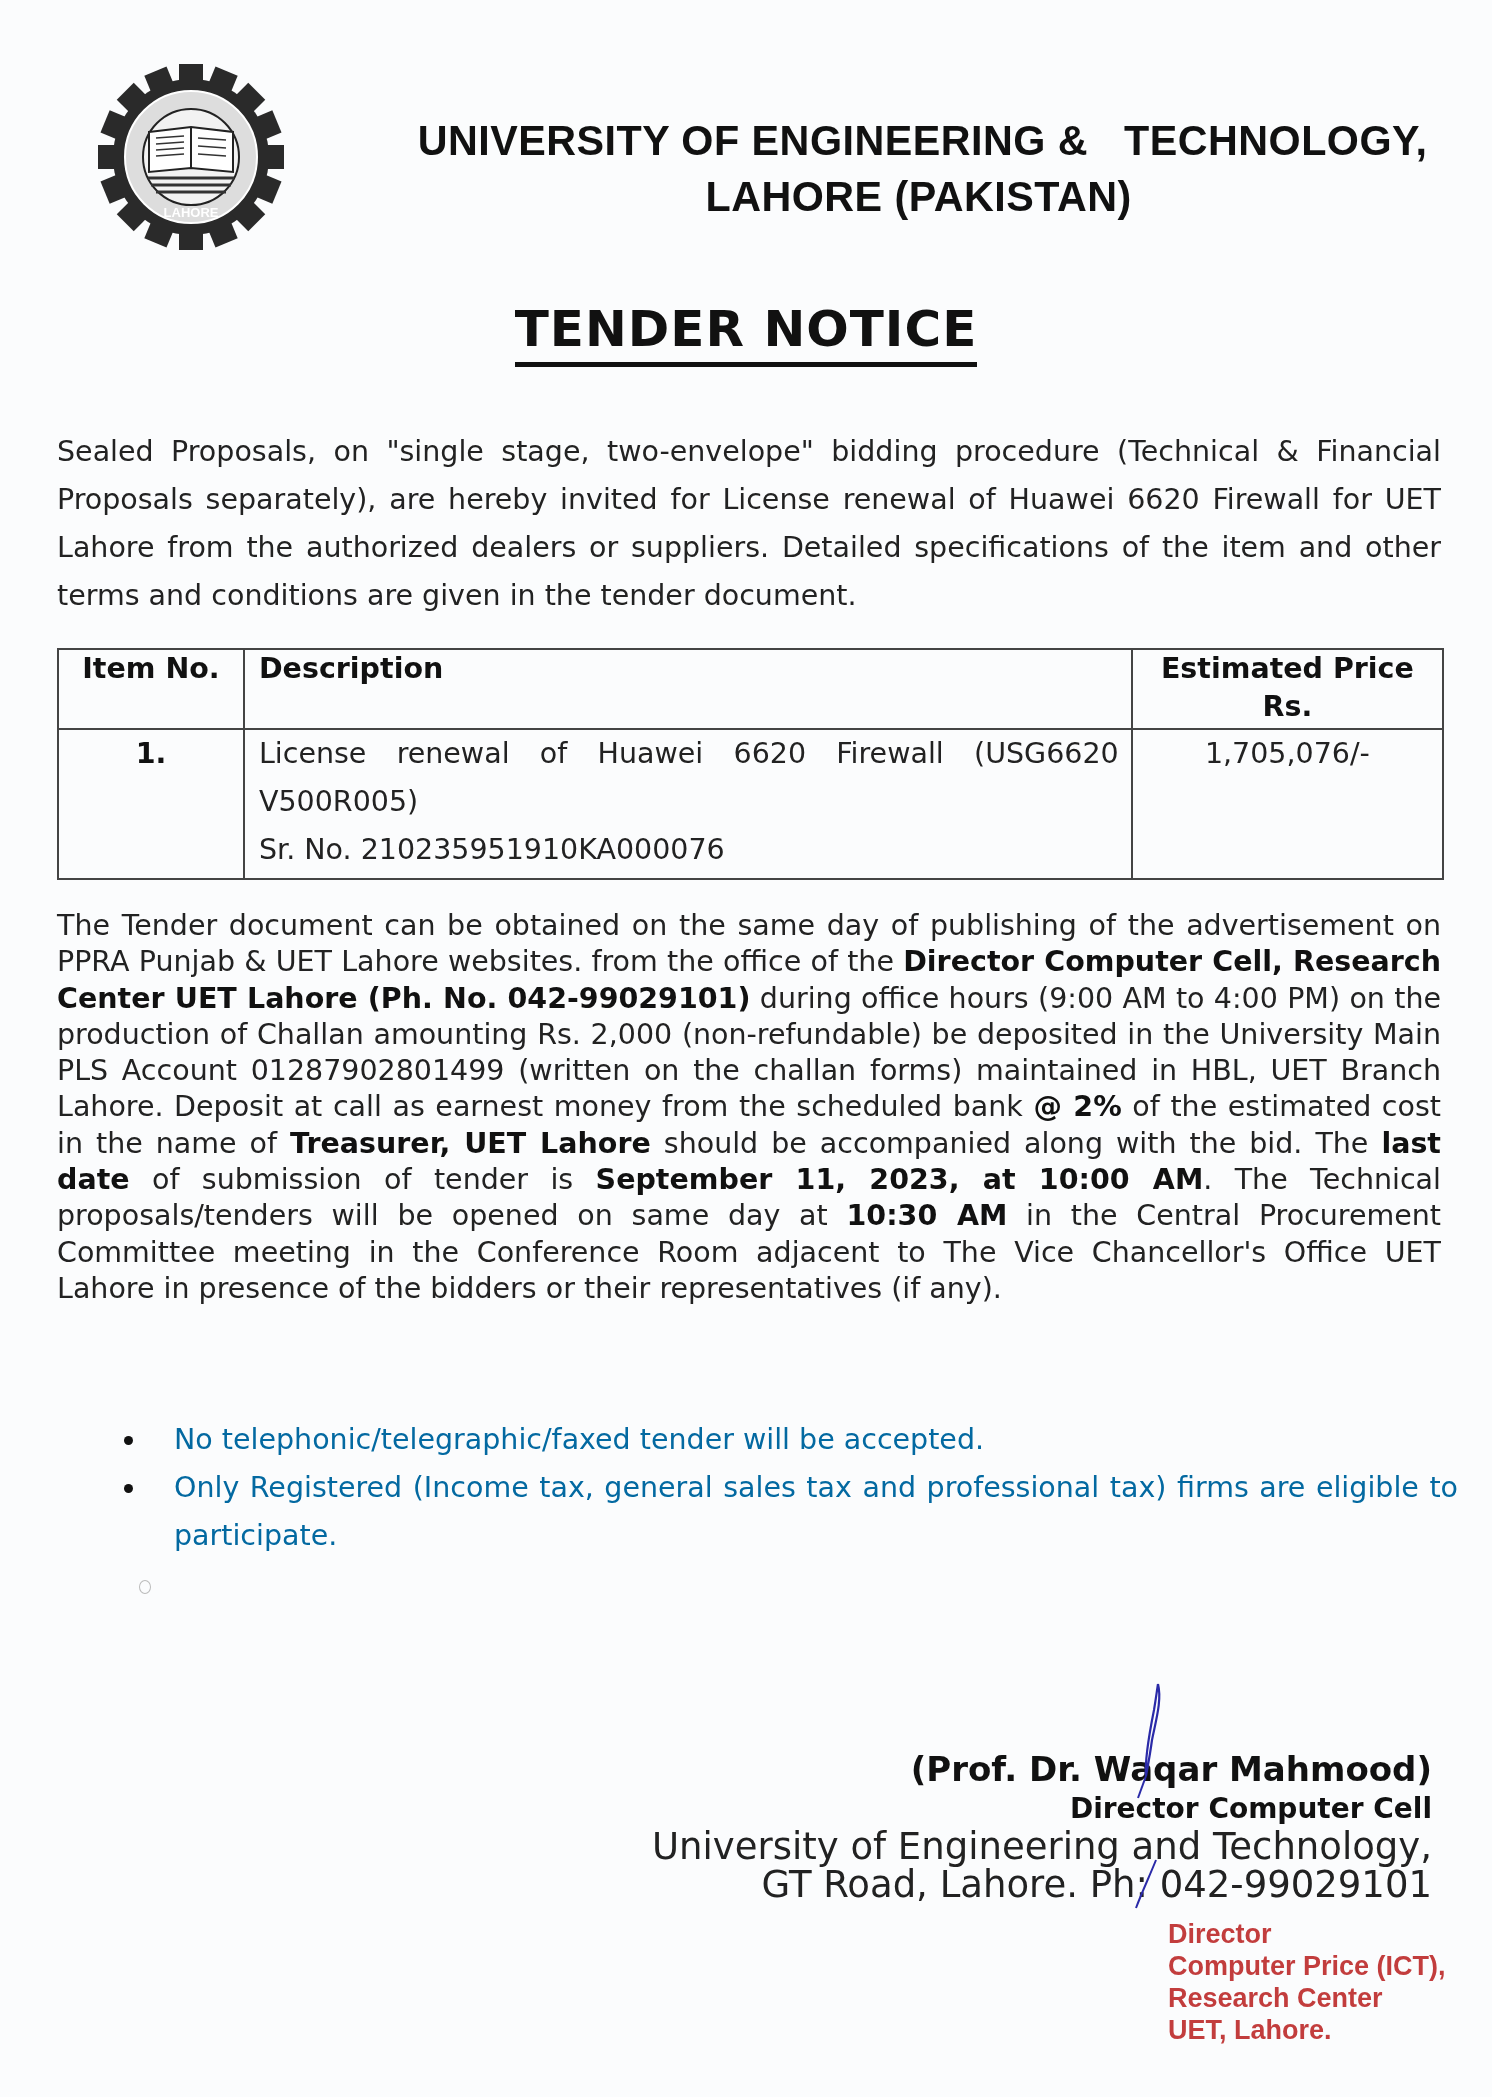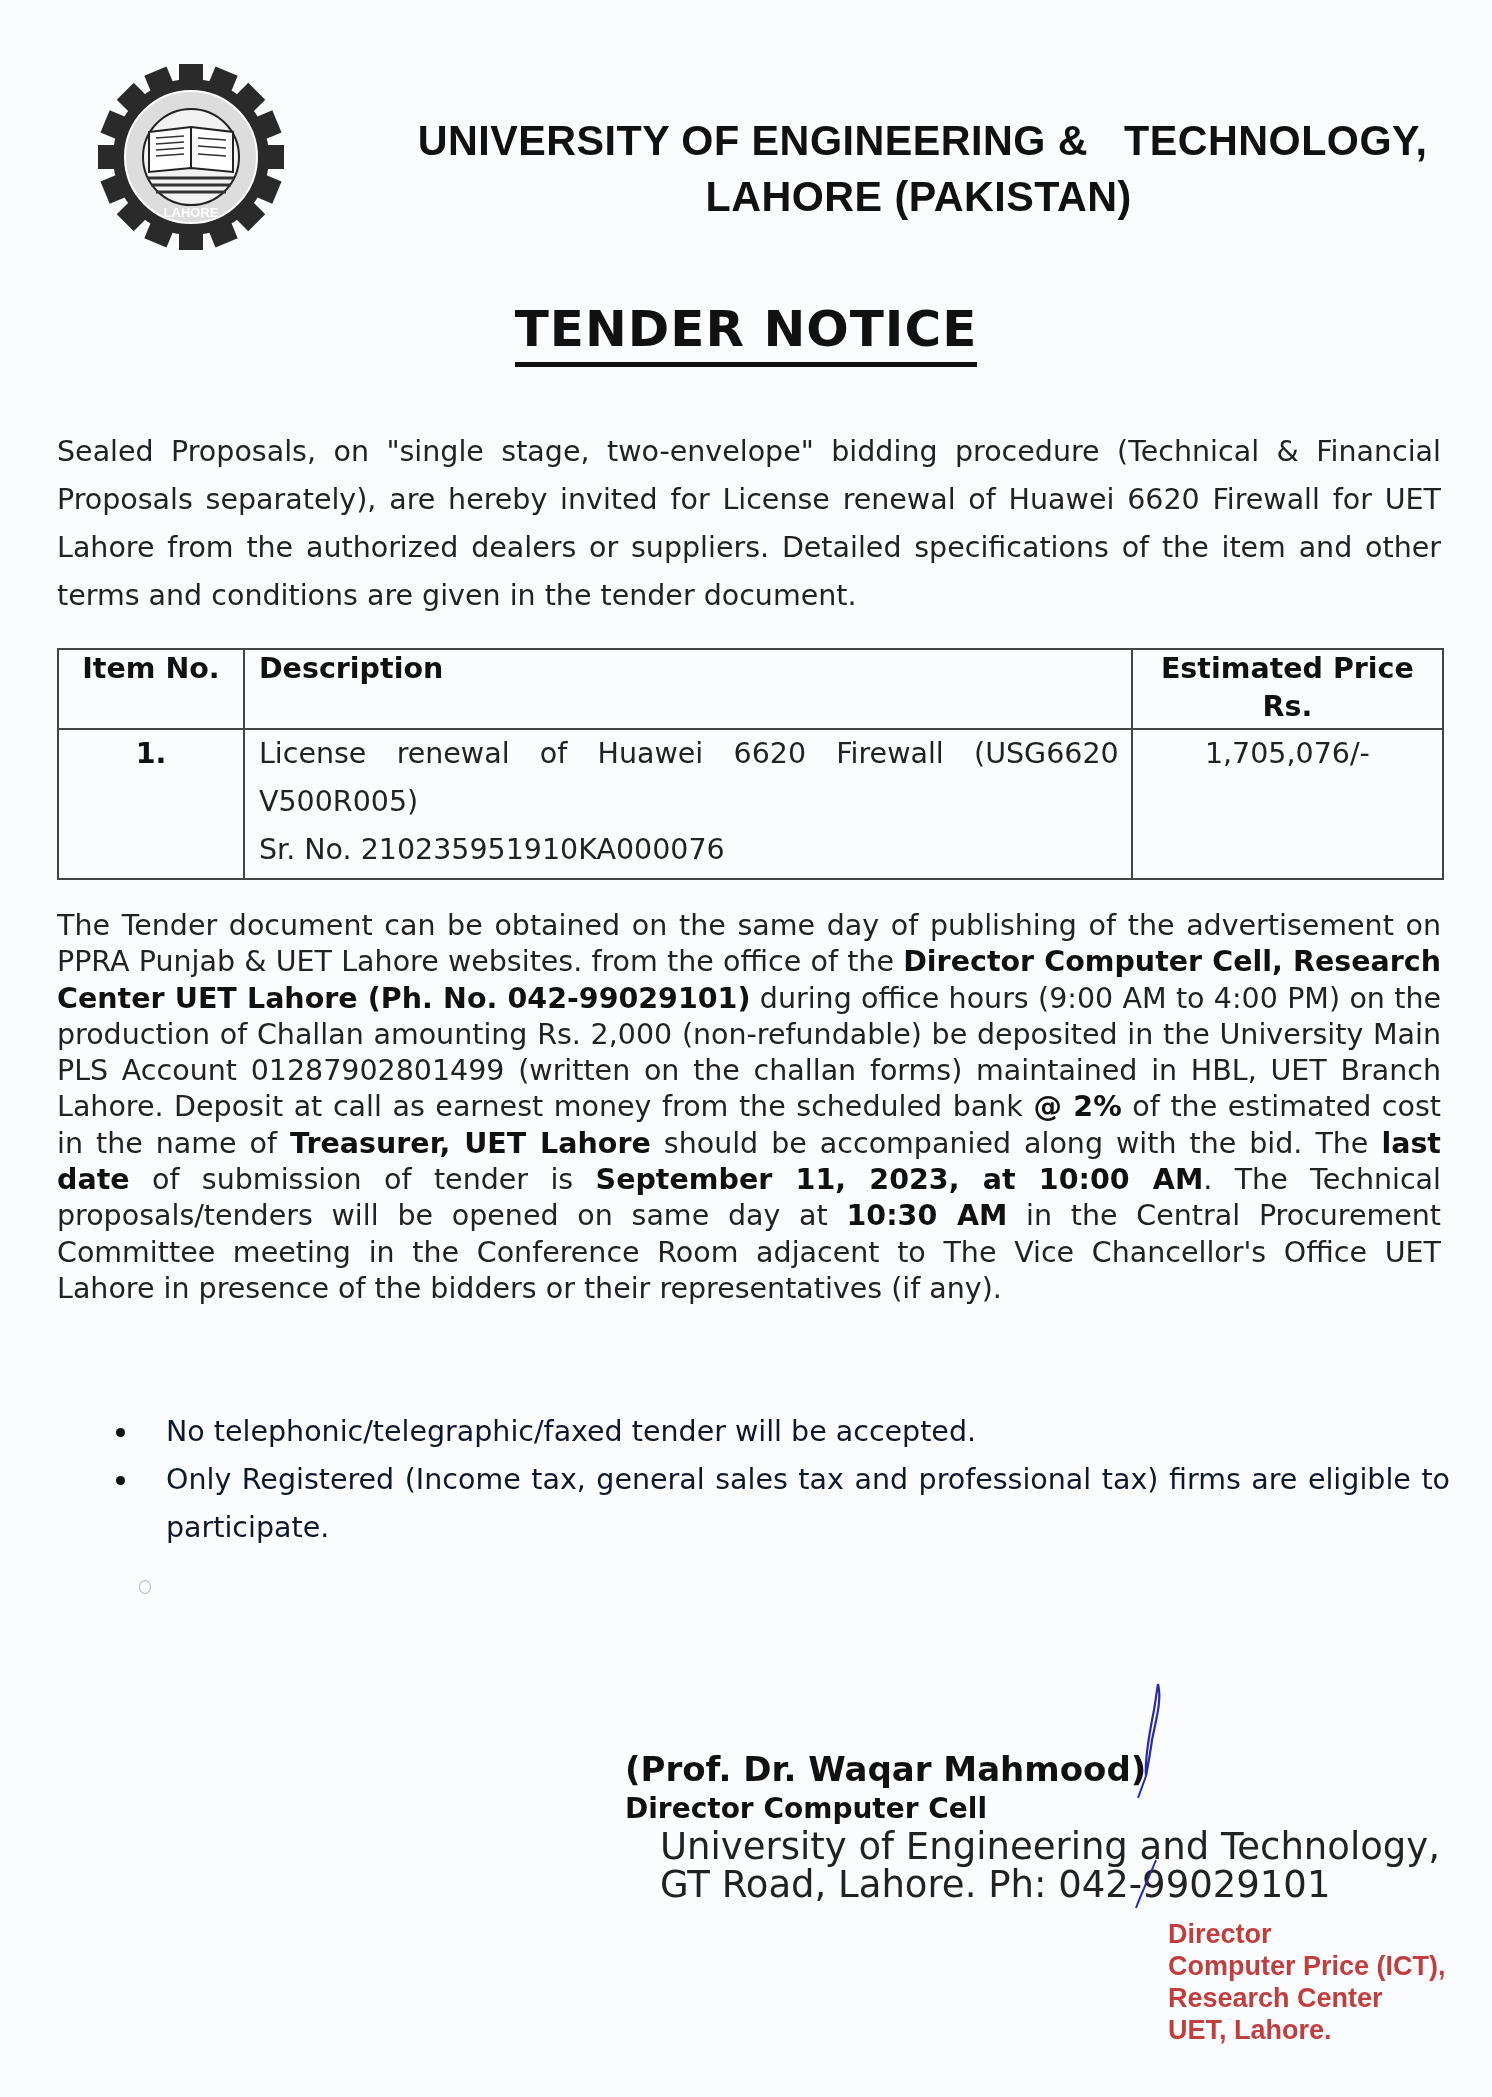--- a/index.html
+++ b/index.html
@@ -53,31 +53,31 @@
   table.items th { font-weight: bold; color: #111; line-height: 38px; height: 78px; padding: 0 6px; }
   .c-item { width: 174px; text-align: center; }
   .c-desc { width: 870px; text-align: left; padding-left: 14px !important; }
   .c-price { width: 300px; text-align: center; }
   table.items td { line-height: 48px; height: 148px; padding: 0 6px; }
   td.c-item { font-weight: bold; color: #111; }
   td.c-desc { text-align: justify; padding-right: 12px !important; }
   
   .bullets {
     left: 100px; top: 1400px; width: 1342px;
-    font-size: 28.5px; color: #0f172a; line-height: 48px;
-    margin: 8px; padding: 0; list-style: none;
+    font-size: 28.5px; color: #0369a1; line-height: 48px;
+    margin: 16px; padding: 0; list-style: none;
   }
   .bullets li { position: relative; padding-left: 58px; text-align: justify; }
   .bullets li .dot {
     position: absolute; left: 8px; top: 20px;
     width: 9px; height: 9px; border-radius: 50%; background: #111;
   }
   
   .sign {
-    right: 52px; top: 1748px; text-align: left; color: #111;
+    right: 60px; top: 1748px; text-align: right; color: #111;
   }
   .sign .name { font-size: 34px; font-weight: bold; line-height: 42px; }
   .sign .desig { font-size: 28px; font-weight: bold; line-height: 38px; }
   .sign .addr { font-size: 37px; line-height: 38px; color: #222; margin-left: 35px; }
   .stamp {
     left: 1168px; top: 1918px;
     font-family: "Liberation Sans", sans-serif;
     color: #b91c1c; font-size: 27px; line-height: 32px; font-weight: bold;
     opacity: 0.85;
   }

